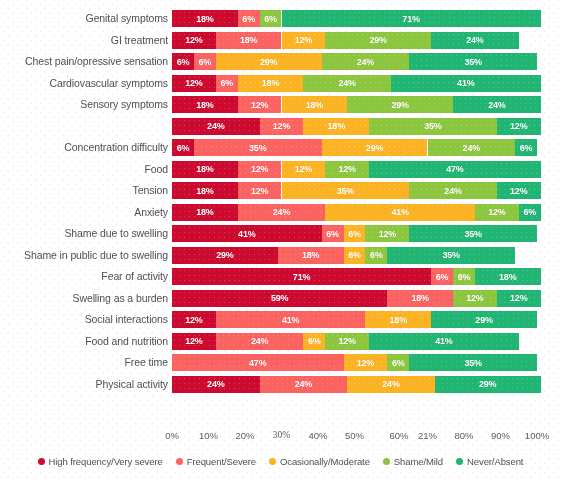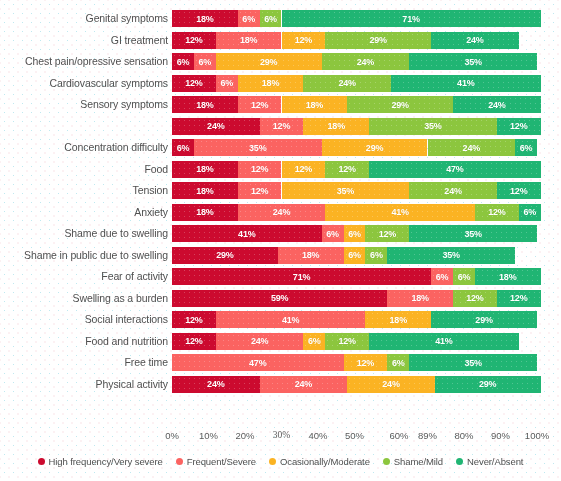--- a/index.html
+++ b/index.html
@@ -475,21 +475,21 @@
       </div>
     </div>
   <div id="xaxis">
       <div class="tick" style="left: 0px;">0%</div>
       <div class="tick" style="left: 36.5px;">10%</div>
       <div class="tick" style="left: 73px;">20%</div>
       <div class="tick" style="left: 109.5px; font-family: Liberation Serif, serif;">30%</div>
       <div class="tick" style="left: 146px;">40%</div>
       <div class="tick" style="left: 182.5px;">50%</div>
       <div class="tick" style="left: 219px; margin-left: 8px;">60%</div>
-      <div class="tick" style="left: 255.5px;">89%</div>
+      <div class="tick" style="left: 255.5px;">21%</div>
       <div class="tick" style="left: 292px;">80%</div>
       <div class="tick" style="left: 328.5px;">90%</div>
       <div class="tick" style="left: 365px;">100%</div>
     </div>
   <div id="legend">
       <div class="legend-item">
         <span class="legend-dot" style="background-color: rgb(204, 10, 47);"></span>
         <span class="legend-text">High frequency/Very severe</span>
       </div>
       <div class="legend-item">

